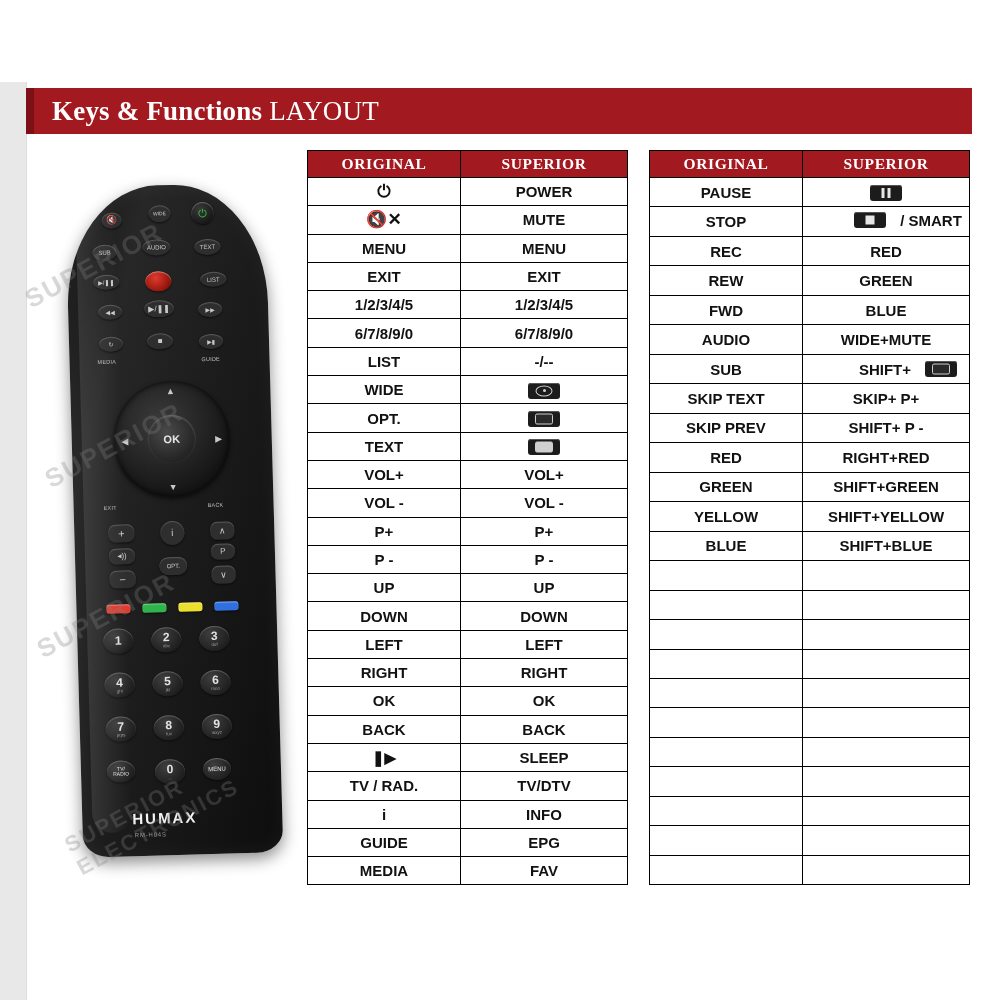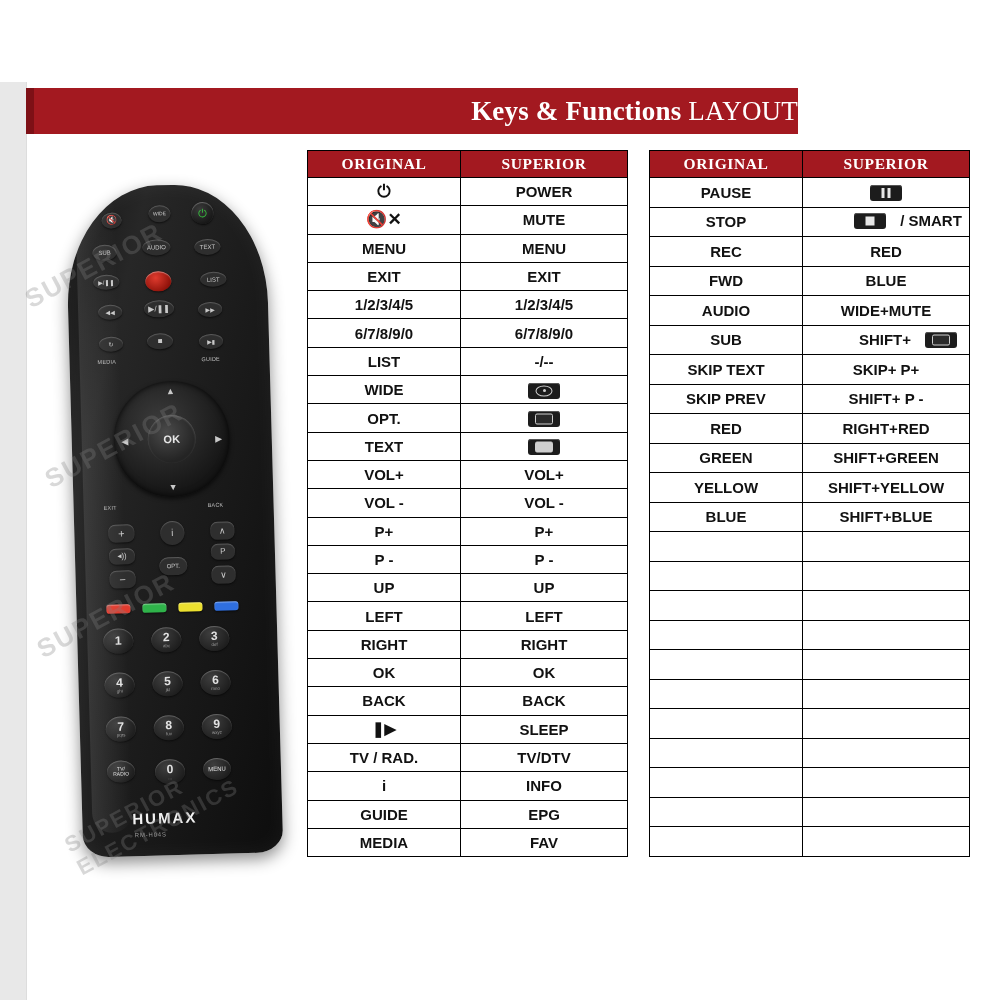--- a/index.html
+++ b/index.html
@@ -30,26 +30,25 @@
     left: 0; top: 0;
     width: 1000px; height: 82px;
     background: #ffffff;
   }
 
   
   .header {
     position: absolute;
     left: 26px;
     top: 88px;
-    width: 772px;
+    width: 946px;
     height: 46px;
     background: #a31920;
     display: flex;
     align-items: center;
-    justify-content: space-between;
   }
   .header .accent {
     width: 8px;
     height: 46px;
     background: #7d1016;
   }
   .header .title {
     color: #ffffff;
     font-size: 27px;
     font-weight: bold;
@@ -559,20 +558,24 @@
           </tr>
         <tr>
             <td class="col1">P -</td>
             <td class="col2">P -</td>
           </tr>
         <tr>
             <td class="col1">UP</td>
             <td class="col2">UP</td>
           </tr>
         <tr>
+            <td class="col1">DOWN</td>
+            <td class="col2">DOWN</td>
+          </tr>
+        <tr>
             <td class="col1">LEFT</td>
             <td class="col2">LEFT</td>
           </tr>
         <tr>
             <td class="col1">RIGHT</td>
             <td class="col2">RIGHT</td>
           </tr>
         <tr>
             <td class="col1">OK</td>
             <td class="col2">OK</td>
@@ -628,20 +631,24 @@
                 </span>
               <span>/ SMART</span>
             </span>
           </td>
         </tr>
         <tr>
             <td class="col1">REC</td>
             <td class="col2">RED</td>
           </tr>
         <tr>
+            <td class="col1">REW</td>
+            <td class="col2">GREEN</td>
+          </tr>
+        <tr>
             <td class="col1">FWD</td>
             <td class="col2">BLUE</td>
           </tr>
         <tr>
             <td class="col1">AUDIO</td>
             <td class="col2">WIDE+MUTE</td>
           </tr>
         <tr>
           <td class="col1">SUB</td>
           <td class="col2">

